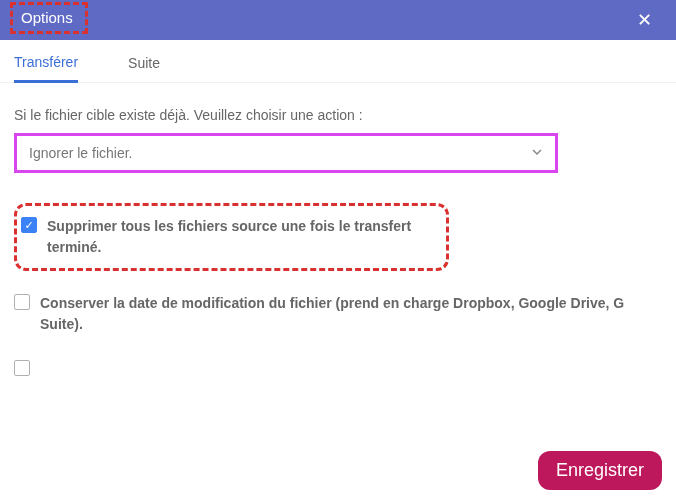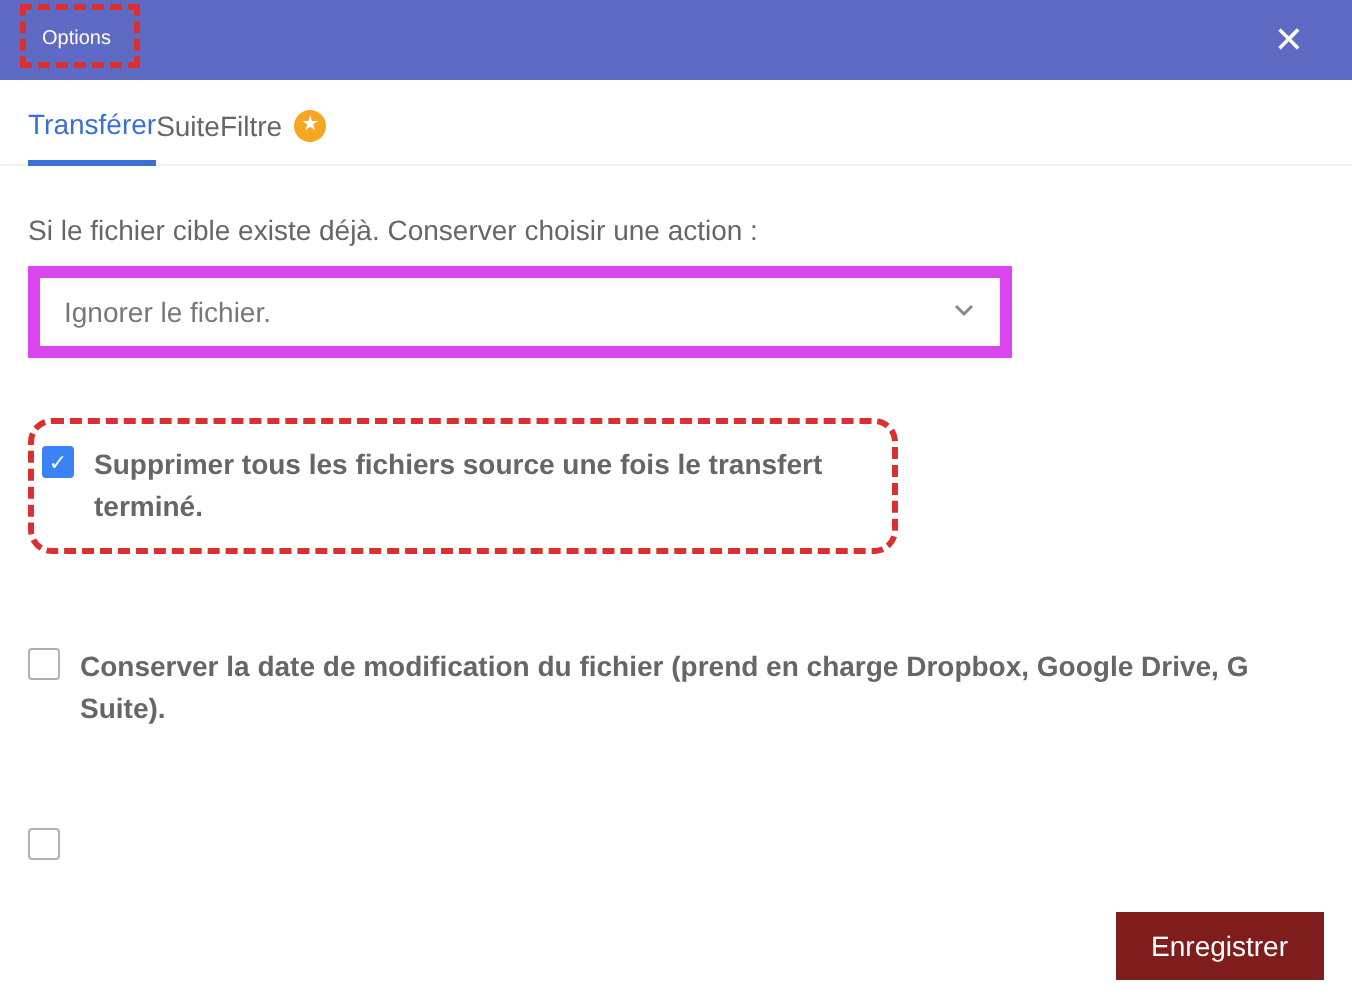--- a/index.html
+++ b/index.html
@@ -21,33 +21,34 @@
     }
     .title-wrap {
       border: 3px dashed #d93030;
       padding: 4px 12px 4px 8px;
       margin-left: -6px;
       position: relative;
       top: -2px;
     }
     .title {
       color: #fff;
-      font-size: 10px;
+      font-size: 15px;
       font-weight: 500;
     }
     .close-btn {
       color: #fff;
       font-size: 18px;
       cursor: pointer;
       background: none;
       border: none;
       padding: 4px 8px;
     }
     .tabs {
       display: flex;
+      gap: 50px;
       padding: 14px 14px 0 14px;
       border-bottom: 1px solid #f0f0f0;
     }
     .tab {
       padding-bottom: 10px;
       font-size: 14px;
       color: #666;
       cursor: pointer;
       display: flex;
       align-items: center;
@@ -72,39 +73,39 @@
     }
     .content {
       padding: 24px 14px 14px 14px;
     }
     .prompt {
       color: #666;
       font-size: 14px;
       margin-bottom: 10px;
     }
     .select {
-      width: 492px;
-      border: 6px solid #d946ef;
+      width: 544px;
+      border: 3px solid #d946ef;
       padding: 9px 12px;
       font-size: 14px;
       color: #777;
       display: flex;
       justify-content: space-between;
       align-items: center;
       cursor: pointer;
       background: #fff;
     }
     .chevron {
       color: #888;
     }
     .option-row {
       display: flex;
       align-items: flex-start;
       gap: 10px;
-      margin-top: 44px;
+      margin-top: 20px;
       padding: 2px 0;
     }
     .option-row.highlight {
       border: 3px dashed #d93030;
       border-radius: 12px;
       padding: 10px 10px 10px 4px;
       margin-top: 30px;
       width: 435px;
     }
     .checkbox {
@@ -143,26 +144,26 @@
       font-size: 10px;
       margin-left: 2px;
       vertical-align: middle;
     }
     .footer {
       position: absolute;
       bottom: 14px;
       right: 14px;
     }
     .save-btn {
-      background: #7f1d1d;
+      background: #be185d;
       color: #fff;
       border: none;
       padding: 9px 18px;
-      font-size: 14px;
-      border-radius: 0;
+      font-size: 18px;
+      border-radius: 12px;
       cursor: pointer;
     }
   </style>
 </head>
 <body>
 
 <div class="header">
   <div class="title-wrap">
     <span class="title">Options</span>
   </div>
@@ -171,28 +172,24 @@
   </button>
 </div>
 
 <div class="tabs">
   <div class="tab active">
     <span>Transférer</span>
   </div>
   <div class="tab">
     <span>Suite</span>
   </div>
-  <div class="tab">
-    <span>Filtre</span>
-    <span class="star-icon">★</span>
-  </div>
 </div>
 
 <div class="content">
-  <div class="prompt">Si le fichier cible existe déjà. Conserver choisir une action :</div>
+  <div class="prompt">Si le fichier cible existe déjà. Veuillez choisir une action :</div>
   <div class="select">
     <span>Ignorer le fichier.</span>
     <span class="chevron">
       <svg width="12" height="12" viewBox="0 0 12 12">
           <path d="M2 4 L6 8 L10 4" stroke="#888" stroke-width="1.5" fill="none"></path>
         </svg>
     </span>
   </div>
 
   <div class="option-row highlight">

